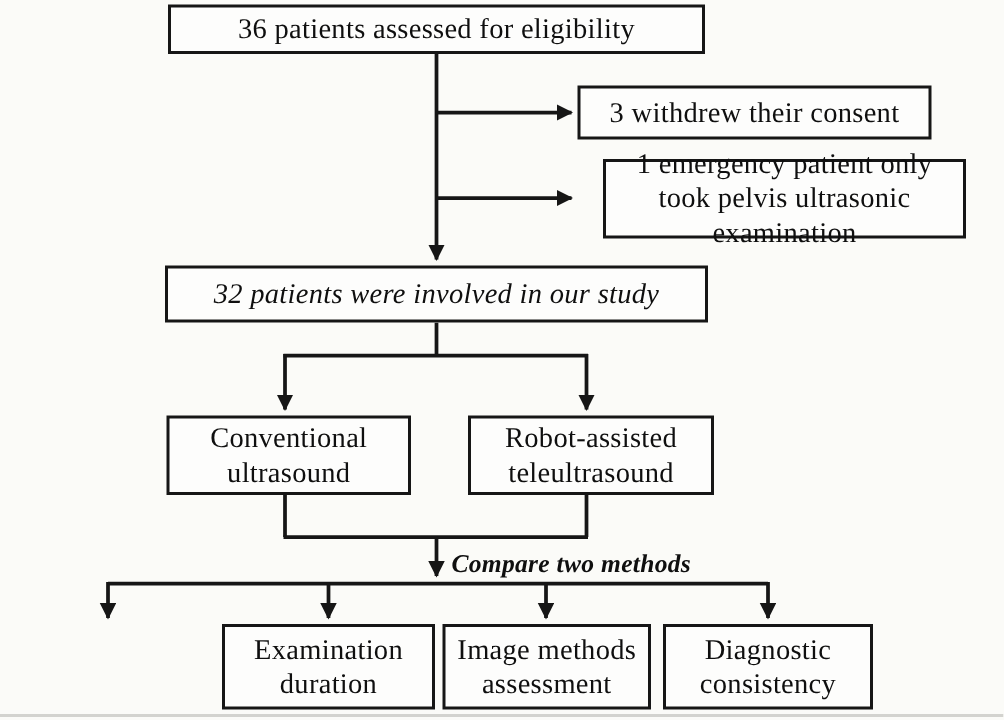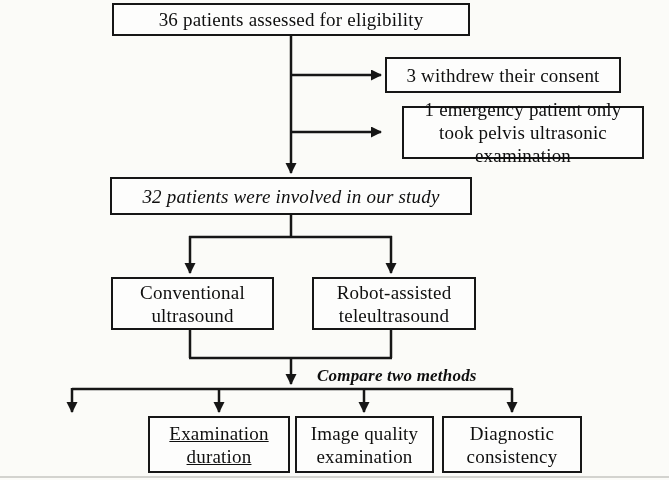--- a/index.html
+++ b/index.html
@@ -91,24 +91,24 @@
   <div class="node" style="left:385px; top:57px; width:236px; height:36px;">3 withdrew their consent</div>
 
   <div class="node" style="left:385px; top:106px; width:242px; height:53px;margin-left:17px;">1 emergency patient only took pelvis ultrasonic examination</div>
 
   <div class="node" style="left:110px; top:177px; width:362px; height:38px;font-style:italic;">32 patients were involved in our study</div>
 
   <div class="node" style="left:111px; top:277px; width:163px; height:53px;">Conventional ultrasound</div>
 
   <div class="node" style="left:312px; top:277px; width:164px; height:53px;">Robot-assisted teleultrasound</div>
 
-  <div class="annotation" style="left:301px; top:366px;margin-left:16px;">Compare two methods</div>
+  <div class="annotation" style="left:301px; top:366px;">Compare two methods</div>
 
 
-  <div class="node" style="left:148px; top:416px; width:142px; height:57px;text-decoration:underline;">Examination duration</div>
+  <div class="node" style="left:148px; top:416px; width:142px; height:57px;">Examination duration</div>
 
-  <div class="node" style="left:295px; top:416px; width:139px; height:57px;">Image quality examination</div>
+  <div class="node" style="left:295px; top:416px; width:139px; height:57px;">Image methods assessment</div>
 
   <div class="node" style="left:442px; top:416px; width:140px; height:57px;text-align:center;">Diagnostic consistency</div>
 
   <div class="scan-rule"></div>
 
 </div>
 
 </body></html>

